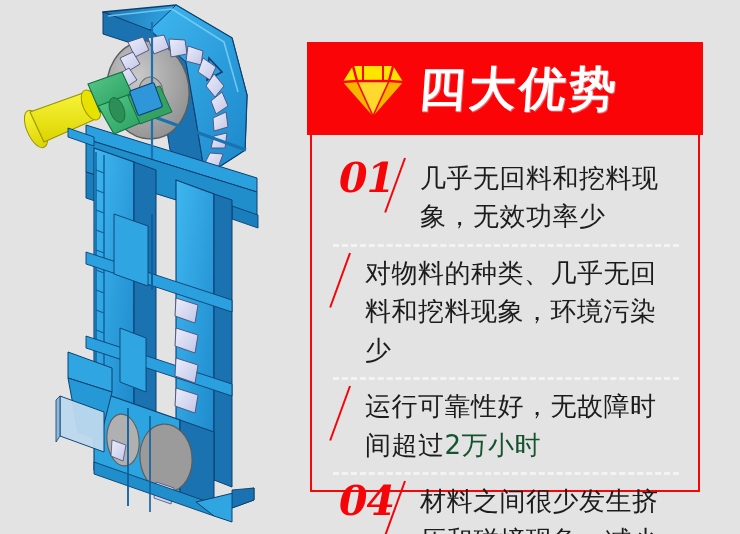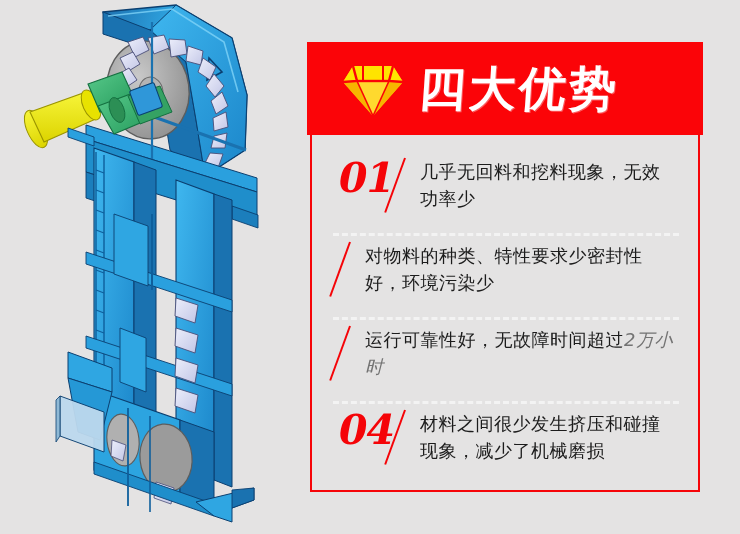--- a/index.html
+++ b/index.html
@@ -139,30 +139,29 @@
     width: 2px;
     height: 58px;
     background: #f50408;
     transform: rotate(20deg);
     transform-origin: top center;
   }
 
   .adv-text {
     flex: 1 1 auto;
     color: #1c1c1c;
-    font-size: 18px;
+    font-size: 26px;
     line-height: 1.48;
     font-family: "DejaVu Sans", "Liberation Sans", sans-serif;
     letter-spacing: 0.5px;
     padding-top: 2px;
   }
 
   .hl {
-    color: #737373;
-    font-style: italic;
+    color: #14532d;
   }
 </style>
 </head>
 <body>
 
 <div id="stage">
 
   <div id="illustration">
     <svg viewBox="0 0 300 534" width="300" height="534">
       <defs>
@@ -340,21 +339,21 @@
       <ul class="adv-list">
 
         <li class="adv-item">
           <span class="adv-num">01</span>
           <span class="adv-slash"></span>
           <span class="adv-text">几乎无回料和挖料现象，无效功率少</span>
         </li>
 
         <li class="adv-item">
           <span class="adv-slash"></span>
-          <span class="adv-text">对物料的种类、特性要求少密封性好，环境污染少</span>
+          <span class="adv-text">对物料的种类、几乎无回料和挖料现象，环境污染少</span>
         </li>
 
         <li class="adv-item">
           <span class="adv-slash"></span>
           <span class="adv-text"><span>运行可靠性好，无故障时间超过</span><span class="hl">2万小时</span></span>
         </li>
 
         <li class="adv-item">
           <span class="adv-num">04</span>
           <span class="adv-slash"></span>

